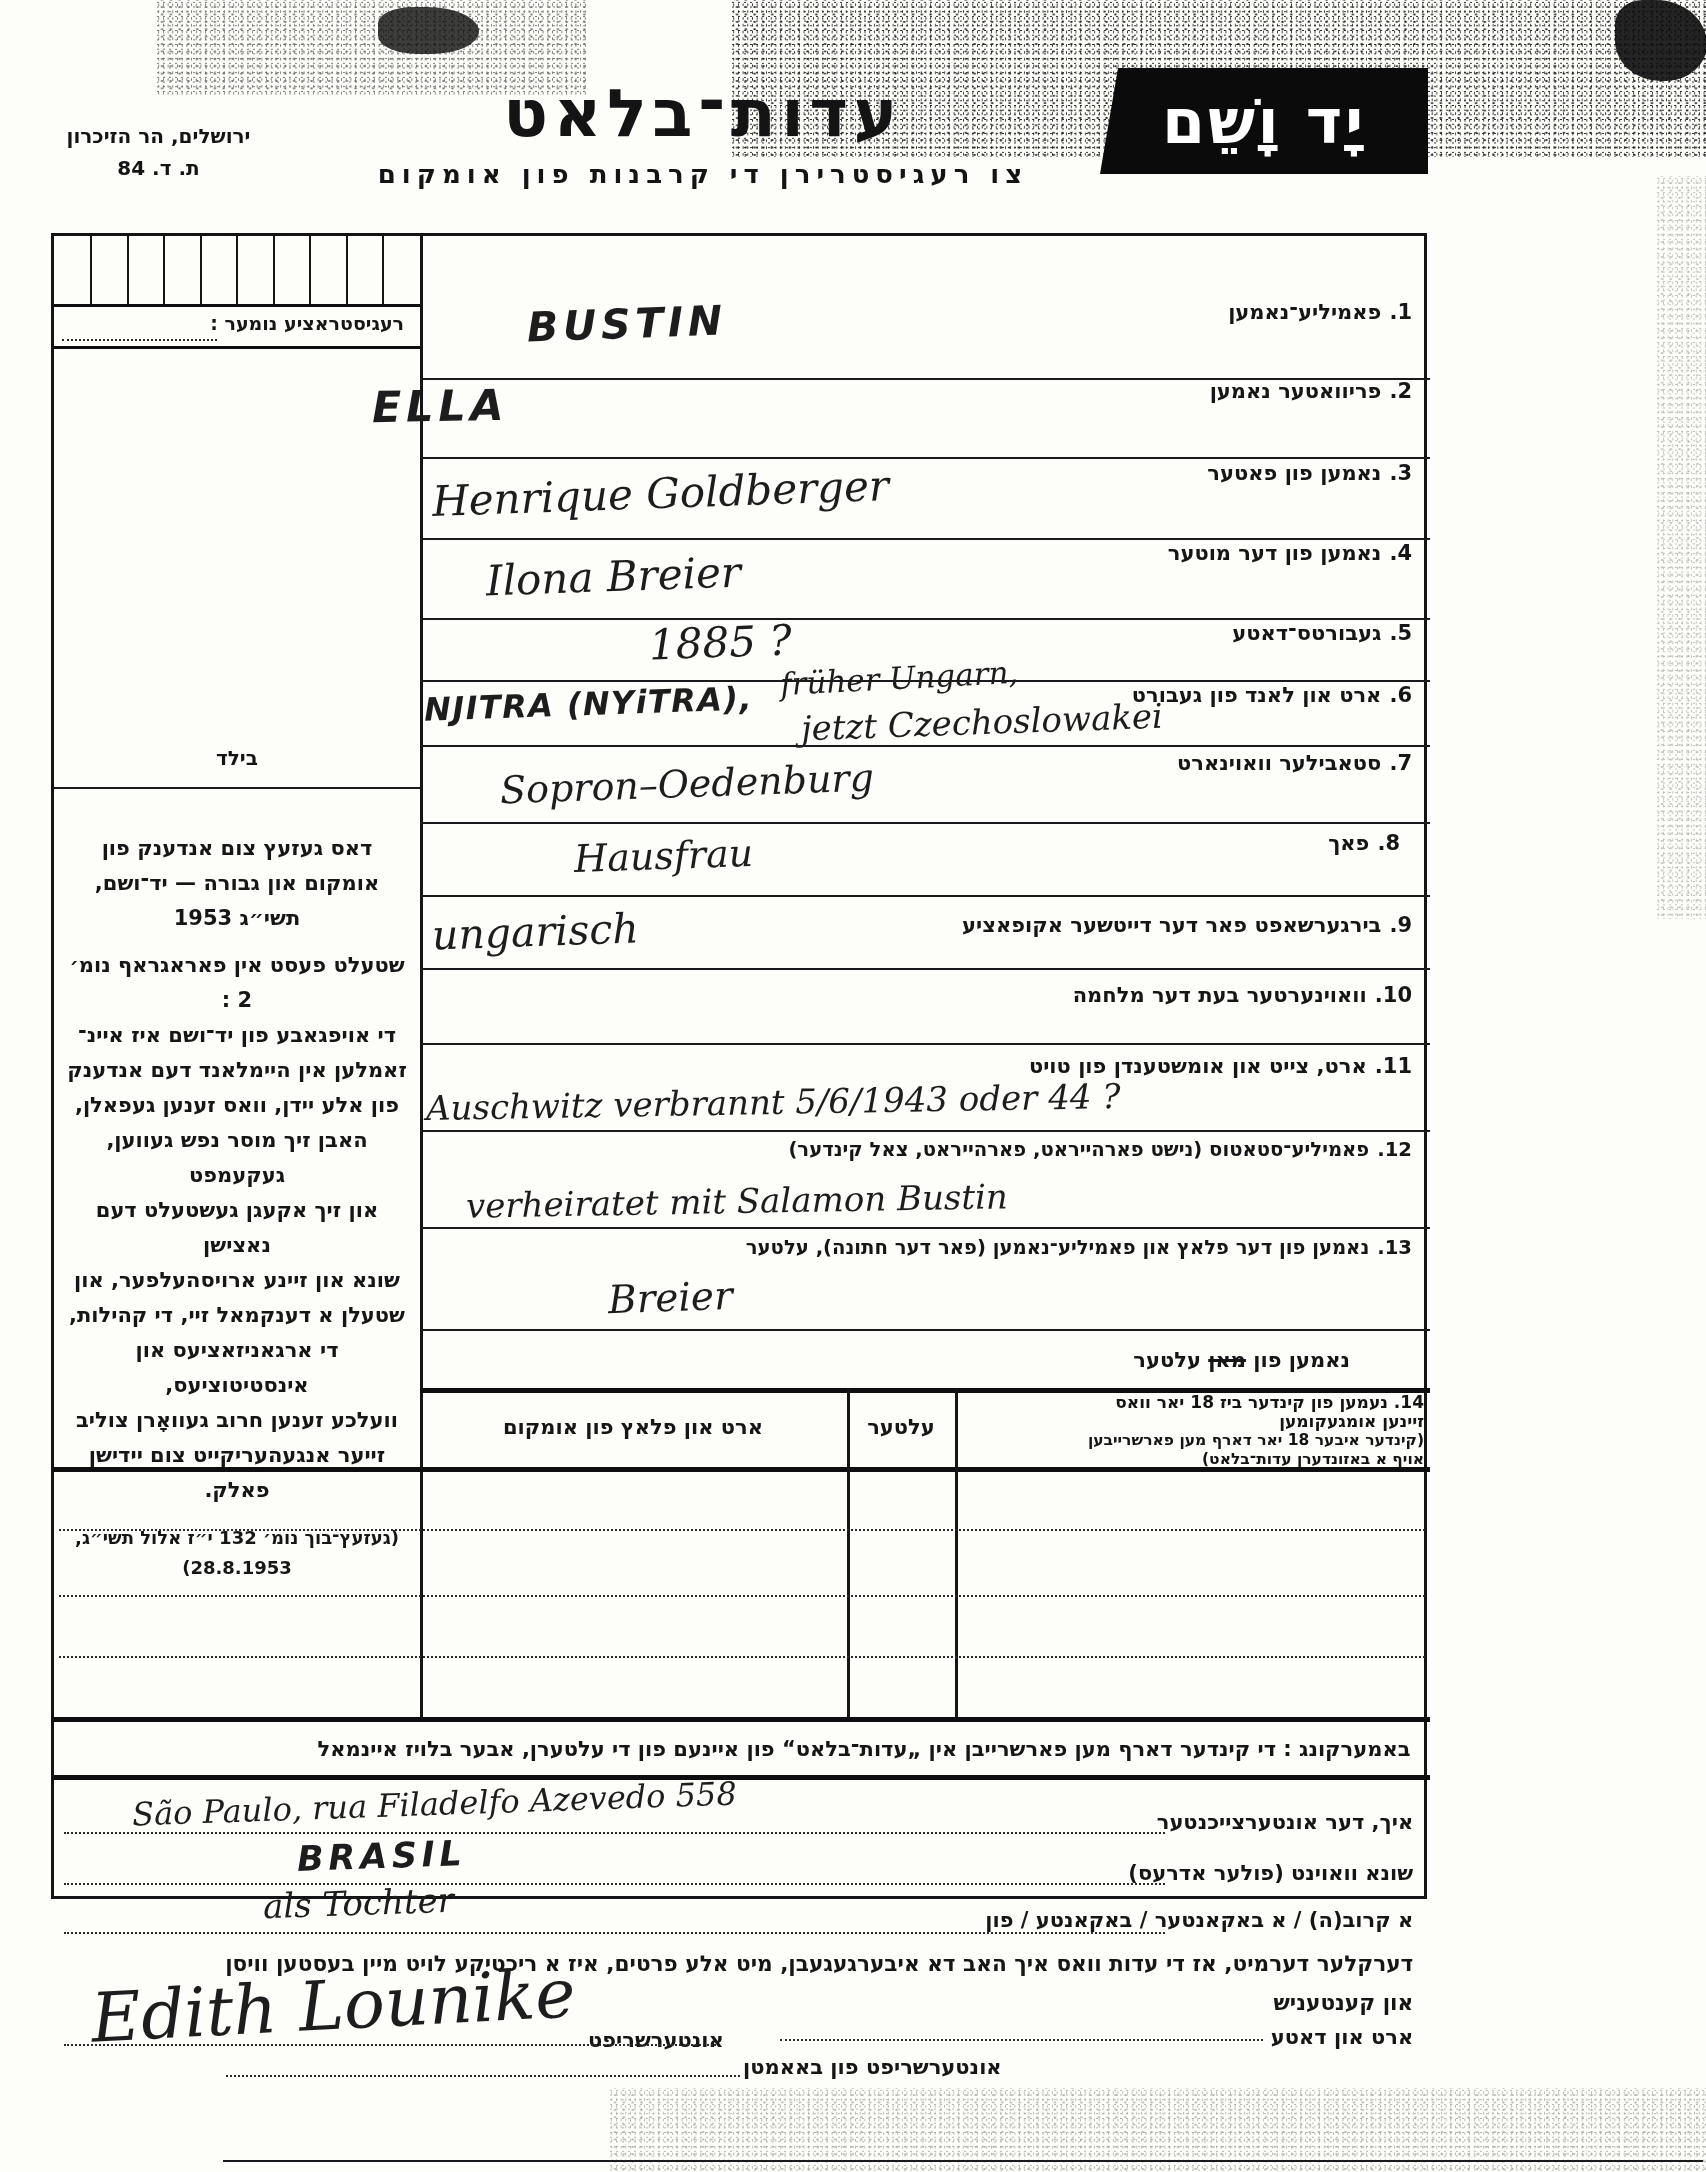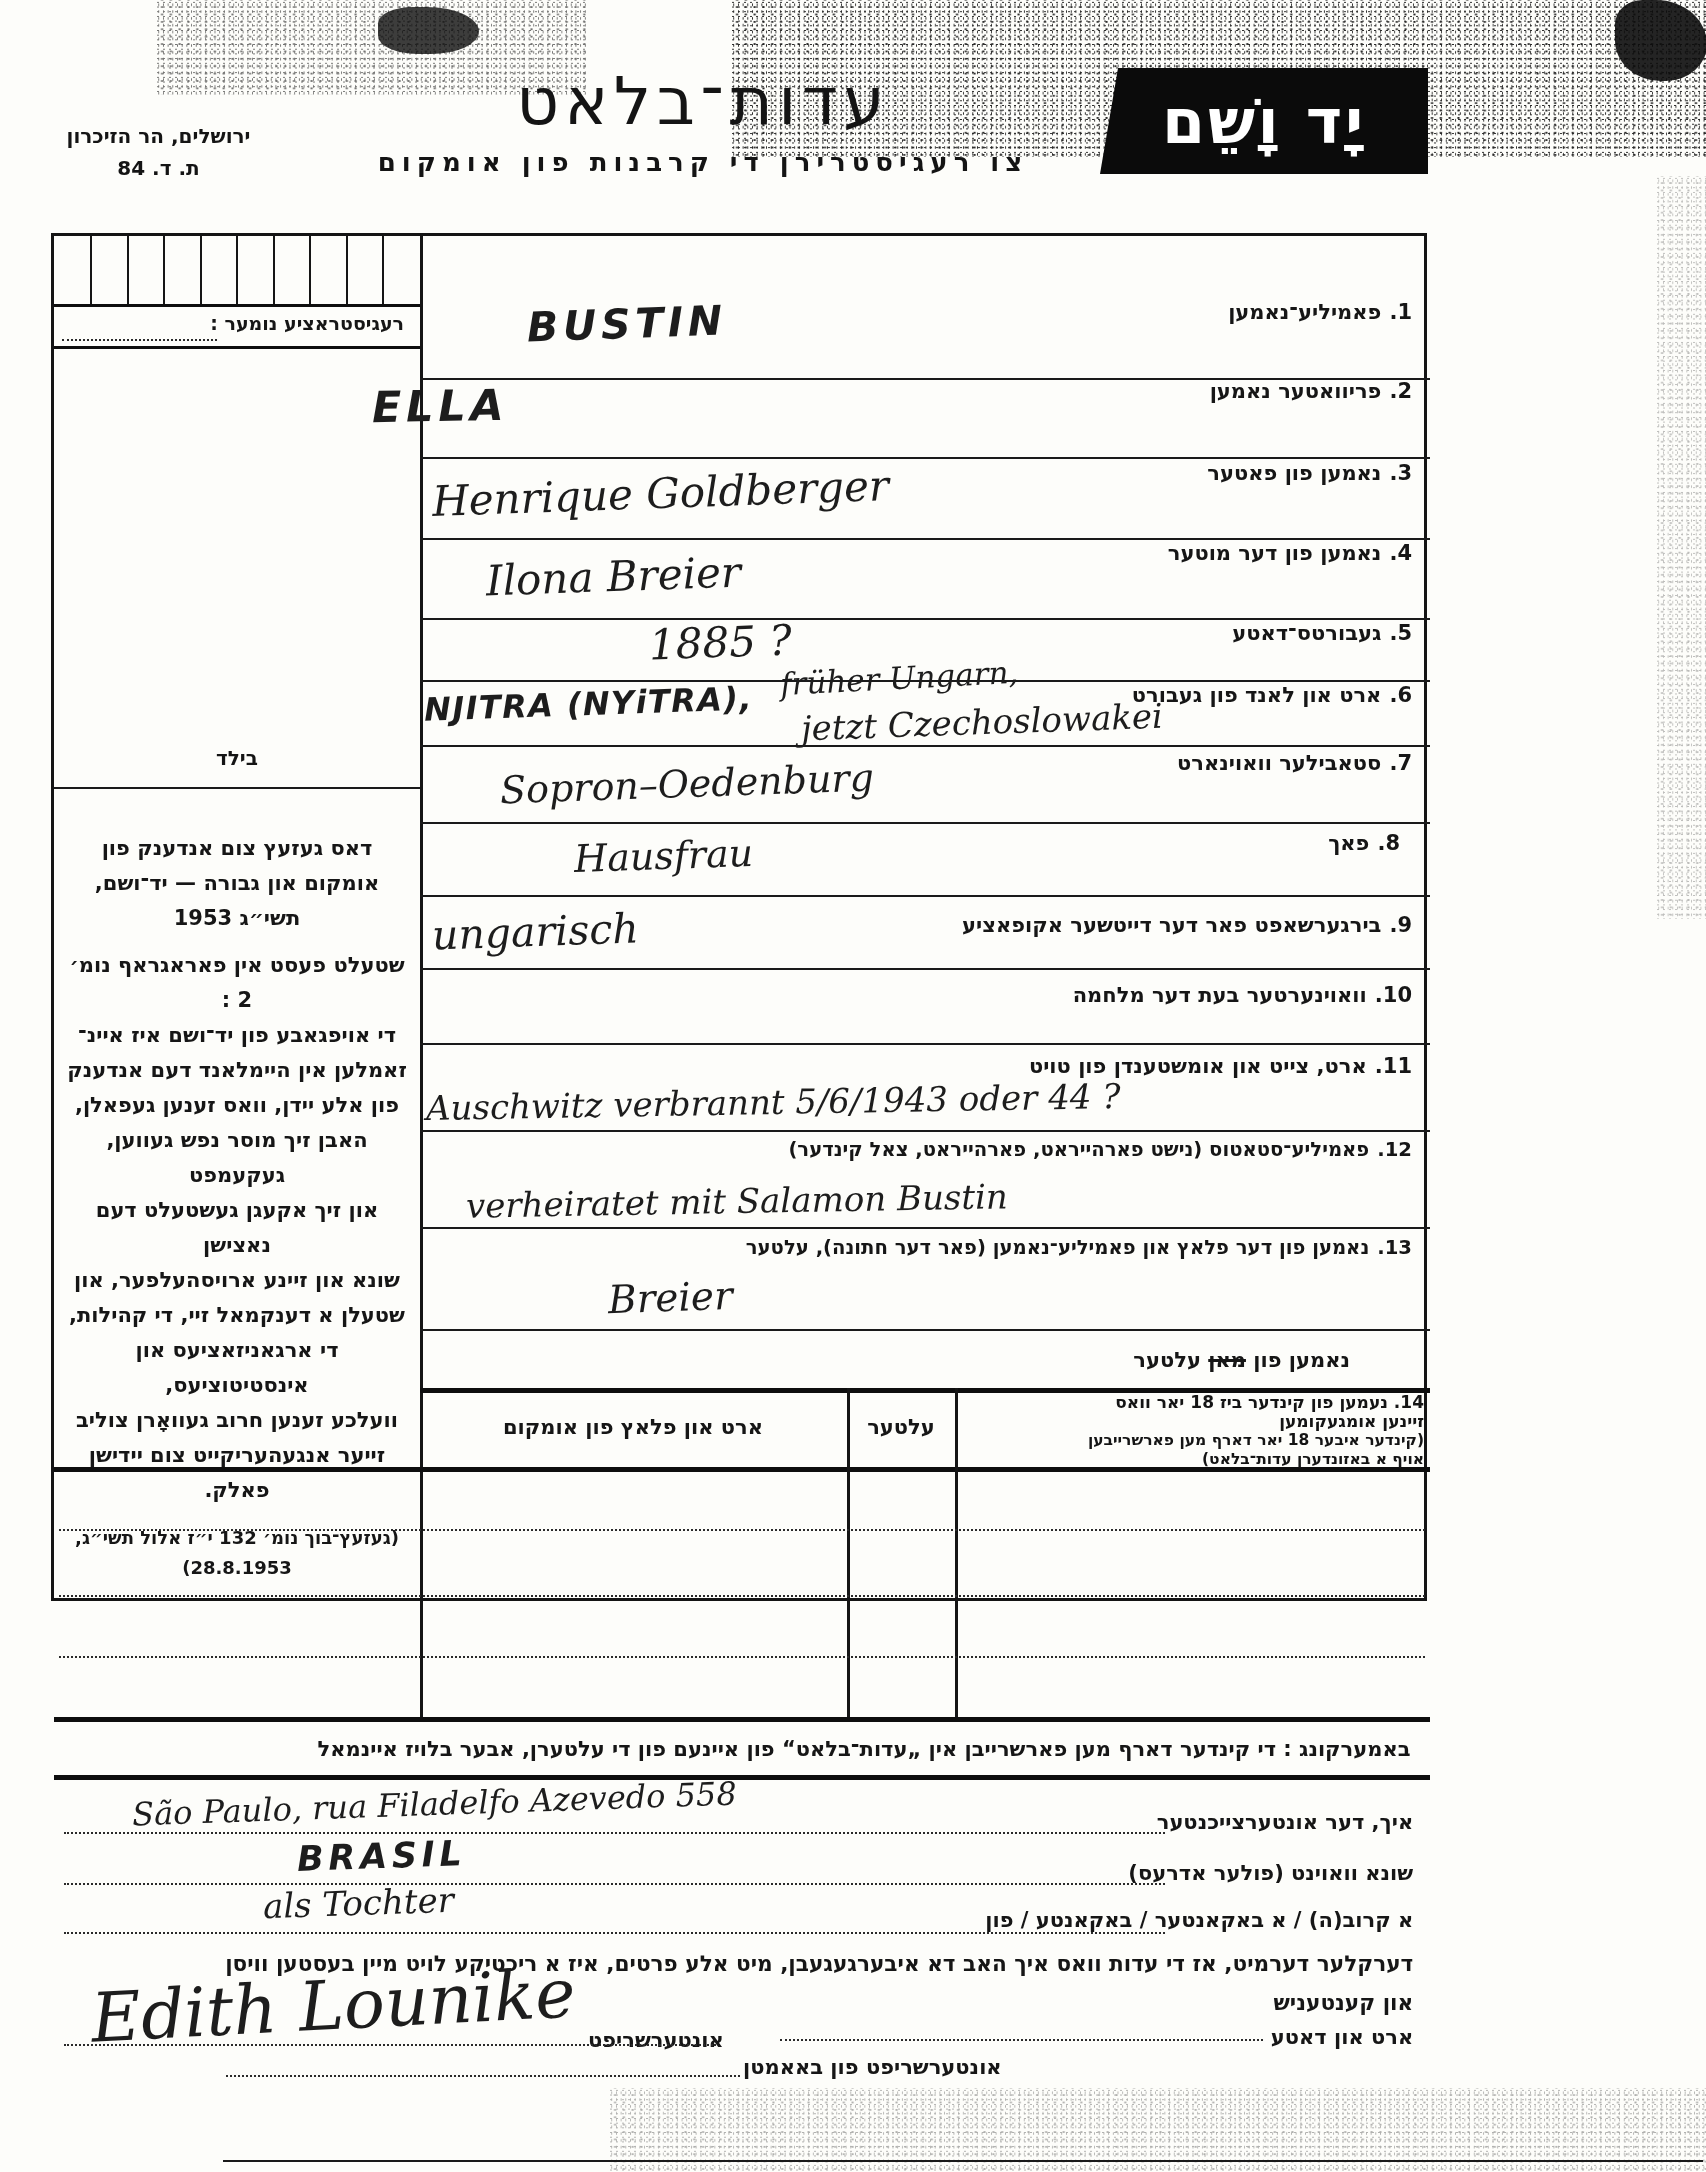--- a/index.html
+++ b/index.html
@@ -43,29 +43,29 @@
   <div class="abs blob" style="left:1615px;top:0;width:92px;height:81px;border-radius:30% 55% 45% 50%;opacity:.9;"></div>
   <div class="abs speck" style="left:1655px;top:176px;width:51px;height:743px;opacity:.25;"></div>
   <div class="abs speck" style="left:608px;top:2088px;width:1099px;height:84px;opacity:.3;"></div>
 
   <div class="abs" style="left:47px;top:120px;width:223px;direction:rtl;text-align:center;font-weight:700;font-size:20px;line-height:32px;">
     <div>ירושלים, הר הזיכרון</div>
     <div>ת. ד. 84</div>
   </div>
 
   <div class="abs" style="left:318px;top:59px;width:770px;text-align:center;direction:rtl;">
-    <div style="font-weight:400;font-size:66px;letter-spacing:5.4px;margin-top:4px;">עדות־בלאט</div>
+    <div style="font-weight:700;font-size:66px;letter-spacing:5.4px;margin-top:16px;">עדות־בלאט</div>
     <div style="font-weight:700;font-size:26px;letter-spacing:6px;margin-top:6.8px;">צו רעגיסטרירן די קרבנות פון אומקום</div>
   </div>
 
   <div id="logo" class="abs" style="left:1100px;top:68px;width:328px;height:106px;">
     <span>יָד וָשֵׁם</span>
   </div>
 
-  <div class="abs" id="form-box" style="left:51px;top:233px;width:1376px;height:1368px;border:3.4px solid #141414;box-sizing:border-box;">
+  <div class="abs" id="form-box" style="left:51px;top:233px;width:1376px;height:1666px;border:3.4px solid #141414;box-sizing:border-box;">
 
     <div class="abs vline" style="left:366px;top:0;height:1481px;"></div>
 
     <div class="abs" style="left:0;top:0;width:366px;height:68px;">
       <div class="abs vline" style="left:36px;top:0;height:68px;width:2px;"></div>
       <div class="abs vline" style="left:73px;top:0;height:68px;width:2px;"></div>
       <div class="abs vline" style="left:109px;top:0;height:68px;width:2px;"></div>
       <div class="abs vline" style="left:146px;top:0;height:68px;width:2px;"></div>
       <div class="abs vline" style="left:182px;top:0;height:68px;width:2px;"></div>
       <div class="abs vline" style="left:219px;top:0;height:68px;width:2px;"></div>

